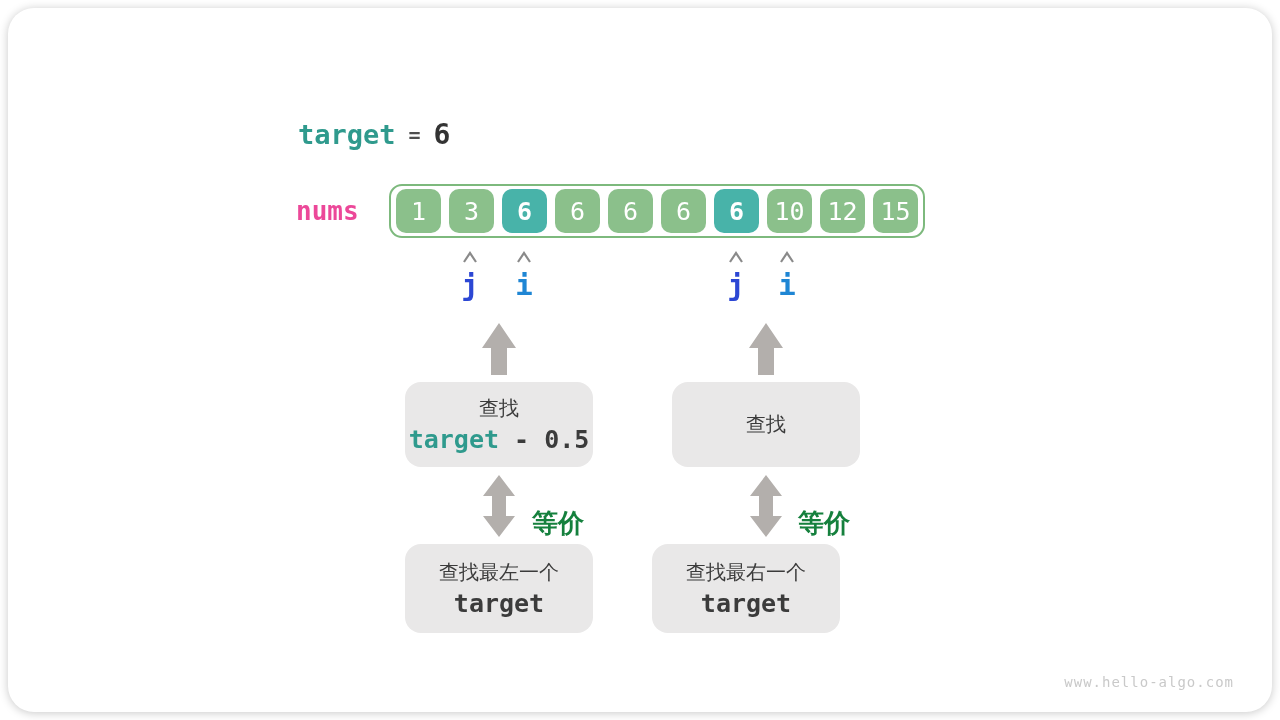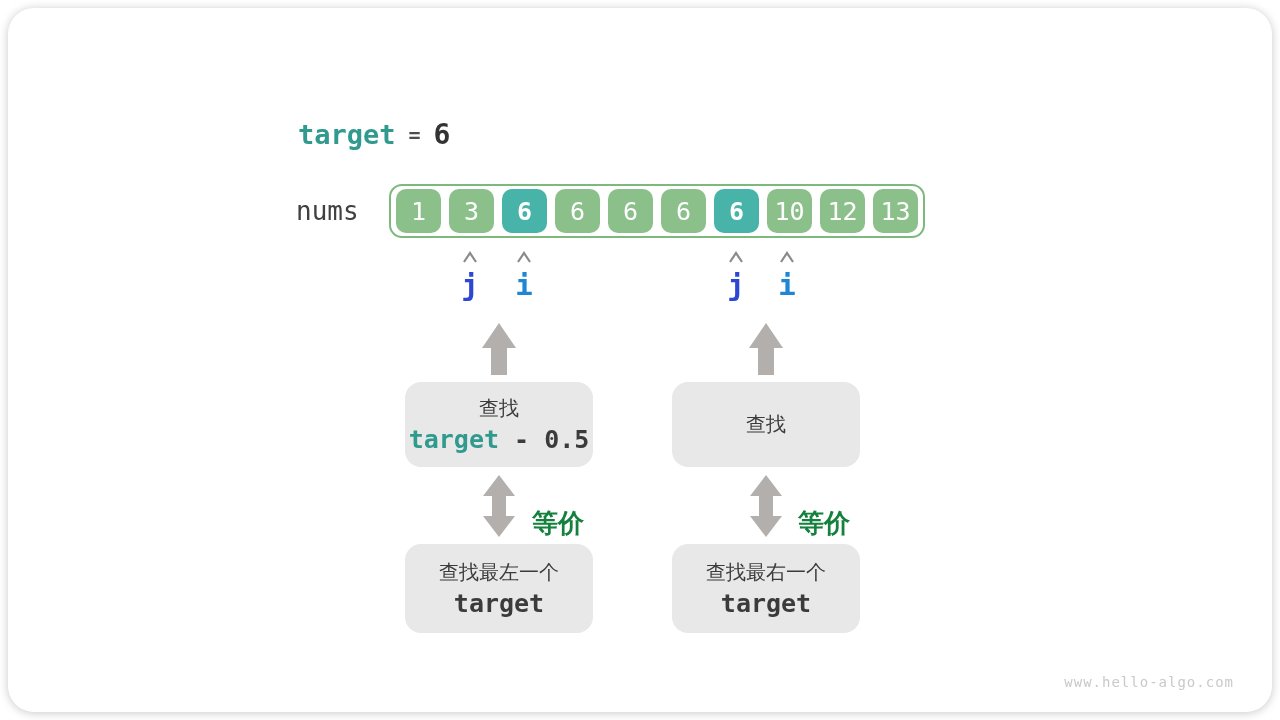--- a/index.html
+++ b/index.html
@@ -25,21 +25,21 @@
     position: absolute; left: 290px; top: 110px;
     display: flex; align-items: center;
   }
   .target-kw { font-size: 27px; font-weight: 700; color: #2f9a8d; }
   .target-eq { font-size: 20px; font-weight: 700; color: #4e4e4e; margin: 0 13px; }
   .target-val { font-size: 28px; font-weight: 700; color: #333333; }
 
   
   .nums-label {
     position: absolute; left: 288px; top: 188px;
-    font-size: 26px; font-weight: 400; color: #404040;
+    font-size: 26px; font-weight: 700; color: #ec4899;
   }
   .array-wrap {
     position: absolute; left: 381px; top: 176px;
     width: 536px; height: 54px;
     border: 2px solid #7db97d;
     border-radius: 13px;
     background: #ffffff;
     display: flex; align-items: center; justify-content: center;
     gap: 8px; padding: 3px 4px;
   }
@@ -110,21 +110,21 @@
   <div class="array-wrap" id="array-cells">
       <div class="cell">1</div>
       <div class="cell">3</div>
       <div class="cell hl">6</div>
       <div class="cell">6</div>
       <div class="cell">6</div>
       <div class="cell">6</div>
       <div class="cell hl">6</div>
       <div class="cell">10</div>
       <div class="cell">12</div>
-      <div class="cell">13</div>
+      <div class="cell">15</div>
     </div>
 
   <svg class="chevron" style="left:454px; top:243px;" viewBox="0 0 16 13">
     <polyline points="2,11 8,2 14,11" fill="none" stroke="#8a8a8a" stroke-width="2.2"></polyline>
   </svg>
   <svg class="chevron" style="left:508px; top:243px;" viewBox="0 0 16 13">
     <polyline points="2,11 8,2 14,11" fill="none" stroke="#8a8a8a" stroke-width="2.2"></polyline>
   </svg>
   <svg class="chevron" style="left:720px; top:243px;" viewBox="0 0 16 13">
     <polyline points="2,11 8,2 14,11" fill="none" stroke="#8a8a8a" stroke-width="2.2"></polyline>
@@ -159,20 +159,20 @@
   <div class="equiv" style="left:524px;">等价</div>
   <svg class="dbl-arrow" style="left:741px;" viewBox="0 0 34 62">
     <polygon points="17,0 33,21 24,21 24,41 33,41 17,62 1,41 10,41 10,21 1,21" fill="#b3afac"></polygon>
   </svg>
   <div class="equiv" style="left:790px;">等价</div>
 
   <div class="gbox box-result" style="left:397px;">
     <div class="cn">查找最左一个</div>
     <div class="code-line kw">target</div>
   </div>
-  <div class="gbox box-result" style="left:664px;">
+  <div class="gbox box-result" style="left:644px;">
     <div class="cn">查找最右一个</div>
     <div class="code-line kw">target</div>
   </div>
 
   <div class="watermark mono">www.hello-algo.com</div>
 
 </div>
 
 </body></html>

